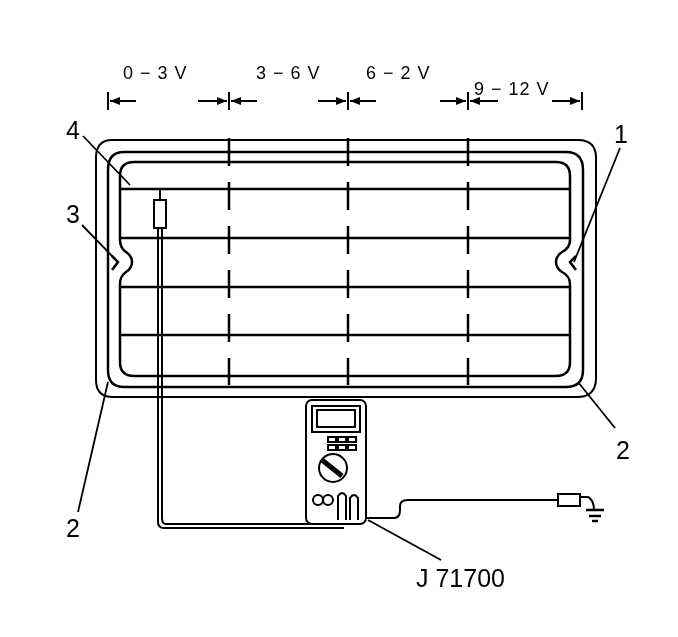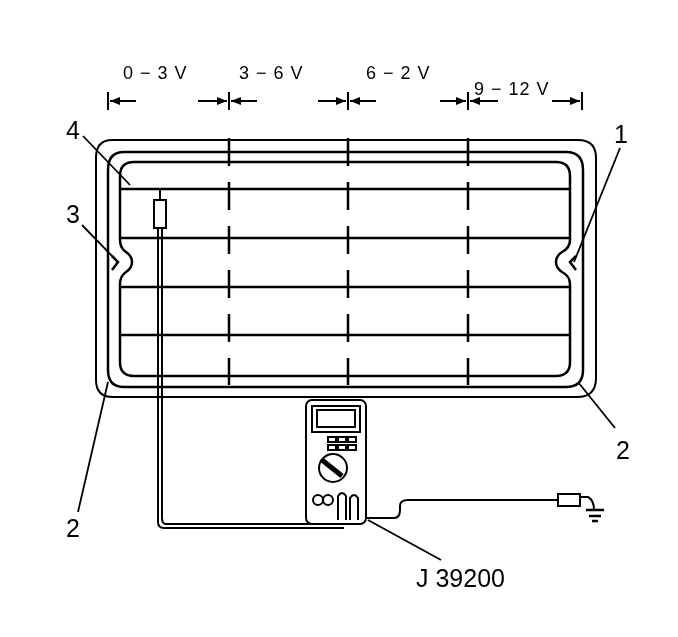--- a/index.html
+++ b/index.html
@@ -105,23 +105,23 @@
       <line x1="82" y1="225" x2="114" y2="258"></line>
       <line x1="620" y1="148" x2="574" y2="262"></line>
       <line x1="108" y1="382" x2="78" y2="512"></line>
       <line x1="578" y1="382" x2="615" y2="428"></line>
       <line x1="368" y1="520" x2="441" y2="560"></line>
     </g>
   </g>
 </svg>
 
 <div class="lbl range" style="left:123px;top:64px">0 − 3 V</div>
-<div class="lbl range" style="left:239px;top:64px">3 − 6 V</div>
+<div class="lbl range" style="left:256px;top:64px">3 − 6 V</div>
 <div class="lbl range" style="left:366px;top:64px">6 − 2 V</div>
 <div class="lbl range" style="left:474px;top:80px">9 − 12 V</div>
 
 <div class="lbl" style="left:66px;top:118px">4</div>
 <div class="lbl" style="left:66px;top:202px">3</div>
 <div class="lbl" style="left:614px;top:122px">1</div>
 <div class="lbl" style="left:66px;top:516px">2</div>
 <div class="lbl" style="left:616px;top:438px">2</div>
 
-<div class="lbl" style="left:416px;top:566px">J 39200</div>
+<div class="lbl" style="left:416px;top:566px">J 71700</div>
 
 </body></html>

